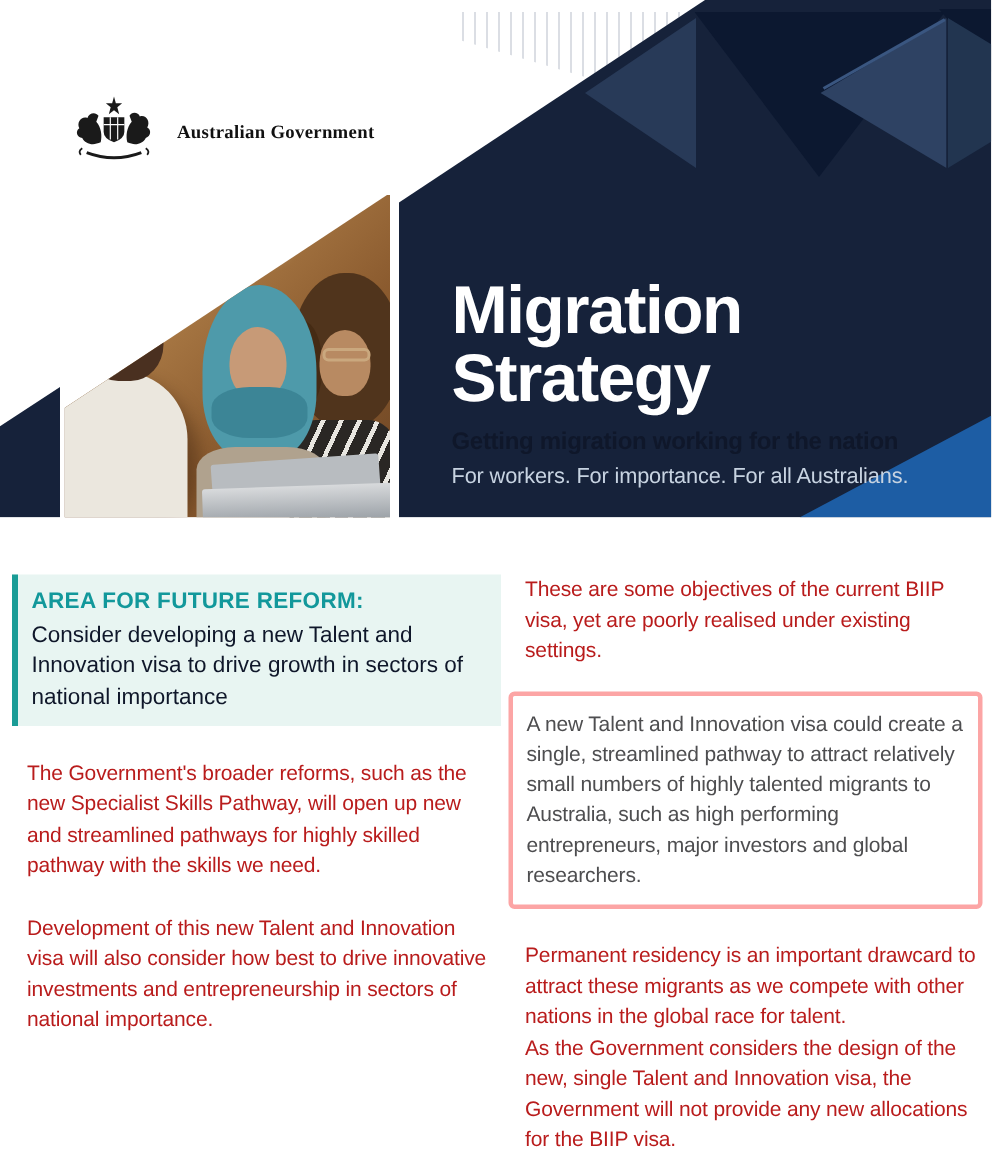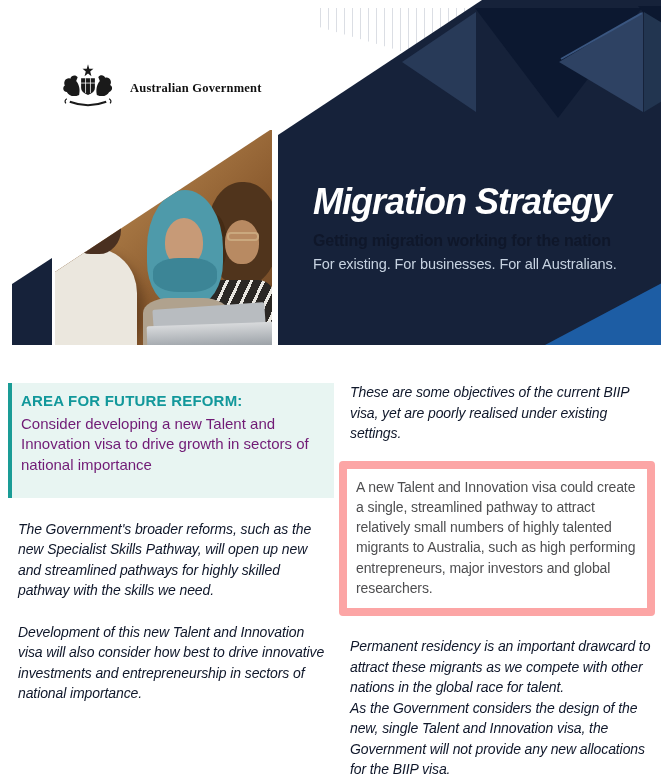--- a/index.html
+++ b/index.html
@@ -3,21 +3,21 @@
 <meta charset="utf-8">
 <style>
   * { margin:0; padding:0; box-sizing:border-box; }
   html,body { background:#ffffff; }
   body { font-family:"Liberation Sans", sans-serif; }
   .page {
     position:relative; width:661px; height:784px; margin:0 auto;
     background:#ffffff; overflow:hidden;
   }
   
-  .hero { position:absolute; left:12px; top:0; width:639px; height:345px; }
+  .hero { position:absolute; left:0; top:0; width:639px; height:345px; }
 
   .stripes {
     position:absolute; left:308px; top:8px; width:152px; height:64px;
     background:repeating-linear-gradient(90deg,#dbdee4 0 1.5px,#ffffff 1.5px 8px);
     clip-path:polygon(0 0,100% 0,100% 100%,0 30%);
   }
   .navy {
     position:absolute; left:0; top:0; width:661px; height:345px;
     background:#16223a;
     clip-path:polygon(470px 0, 661px 0, 661px 345px, 266px 345px, 266px 135px);
@@ -42,21 +42,21 @@
     background:#16223a; clip-path:polygon(100% 0,100% 100%,0 100%,0 30%);
   }
 
   
   .crest-wrap { position:absolute; left:44px; top:60px; display:flex; align-items:center; gap:10px; }
   .crest { width:64px; height:56px; }
   .gov-label { font-family:"Liberation Serif", serif; font-weight:bold; font-size:12.5px; color:#111111; letter-spacing:.2px; }
 
   
   .hero-text { position:absolute; left:301px; top:184px; width:350px; z-index:5; }
-  .hero-title { color:#ffffff; font-size:36px; font-weight:700; letter-spacing:-1px; line-height:1.0;font-style:italic; }
+  .hero-title { color:#ffffff; font-size:45px; font-weight:700; letter-spacing:-1px; line-height:1.0; }
   .hero-subtitle { color:#0f172a; font-size:16px; font-weight:700; letter-spacing:-.2px; margin-top:12px; }
   .hero-tagline { color:#c7d3e1; font-size:14.5px; font-weight:400; margin-top:6px; letter-spacing:-.1px; }
 
   
   .photo {
     position:absolute; left:43px; top:130px; width:217px; height:215px;
     clip-path:polygon(215px 0,217px 0,217px 215px,0 215px,0 142px);
     background:linear-gradient(135deg,#caa268 0%,#a87844 35%,#8a5a2e 65%,#6a4424 100%);
   }
   .photo .blob { position:absolute; border-radius:50%; filter:blur(6px); }
@@ -80,36 +80,36 @@
   .laptop-screen { position:absolute; left:98px; top:176px; width:112px; height:22px; background:#b8bcc0; transform:rotate(-4deg); border-radius:2px; }
   .laptop-base   { position:absolute; left:92px; top:194px; width:128px; height:24px; background:linear-gradient(#d8dadc,#9aa0a6); transform:rotate(-2deg); border-radius:2px; }
 
   
   .columns { position:absolute; left:0; top:376px; width:661px; }
   .col-left  { position:absolute; left:8px;  top:7px;  width:326px; }
   .col-right { position:absolute; left:339px; top:0;   width:316px; }
 
   .callout {
     background:#e8f5f2; border-left:4px solid #1a9c96;
-    padding:8px 8px 22px 9px; width:326px;
+    padding:8px 8px 8px 9px; width:326px;
   }
   .callout .kicker  { color:#12989b; font-size:15px; font-weight:700; letter-spacing:.2px; line-height:1.38; }
-  .callout .heading { color:#701a75; font-size:15px; font-weight:500; line-height:1.38; margin-top:2px; }
+  .callout .heading { color:#0f172a; font-size:15px; font-weight:500; line-height:1.38; margin-top:2px; }
 
   p.body-text {
-    color:#0f172a; font-size:14px; line-height:20.5px; letter-spacing:-.1px;font-style:italic;
+    color:#b91c1c; font-size:14px; line-height:20.5px; letter-spacing:-.1px;
   }
   .col-left p.body-text  { margin:21px 0 0 10px; width:312px; }
   .col-right p.body-text { margin:0 0 0 11px; width:302px; }
   .col-right p.intro     { margin-top:6px; }
   .col-right p.closing   { margin-top:20px; white-space:pre-line; }
 
   .highlight-box {
     margin-top:17px; width:316px;
-    border:8px solid #fca5a5; border-radius:4px;
+    border:3px solid #fca5a5; border-radius:4px;
     padding:8px 8px 10px 9px;
   }
   .highlight-box p { color:#4e4e50; font-size:14px; line-height:20.3px; letter-spacing:-.1px; }
 </style>
 </head>
 <body>
 
 <div class="page">
 
   <div class="hero">
@@ -160,21 +160,21 @@
       <div class="w1-face"></div>
       <div class="hijab-fold"></div>
       <div class="w1-body"></div>
       <div class="laptop-screen"></div>
       <div class="laptop-base"></div>
     </div>
 
     <div class="hero-text">
       <div class="hero-title">Migration Strategy</div>
       <div class="hero-subtitle">Getting migration working for the nation</div>
-      <div class="hero-tagline">For existing. For businesses. For all Australians.</div>
+      <div class="hero-tagline">For workers. For importance. For all Australians.</div>
     </div>
   </div>
 
   <div class="columns">
 
     <div class="col-left">
       <div class="callout">
         <div class="kicker">AREA FOR FUTURE REFORM:</div>
         <div class="heading">Consider developing a new Talent and Innovation visa to drive growth in sectors of national importance</div>
       </div>

